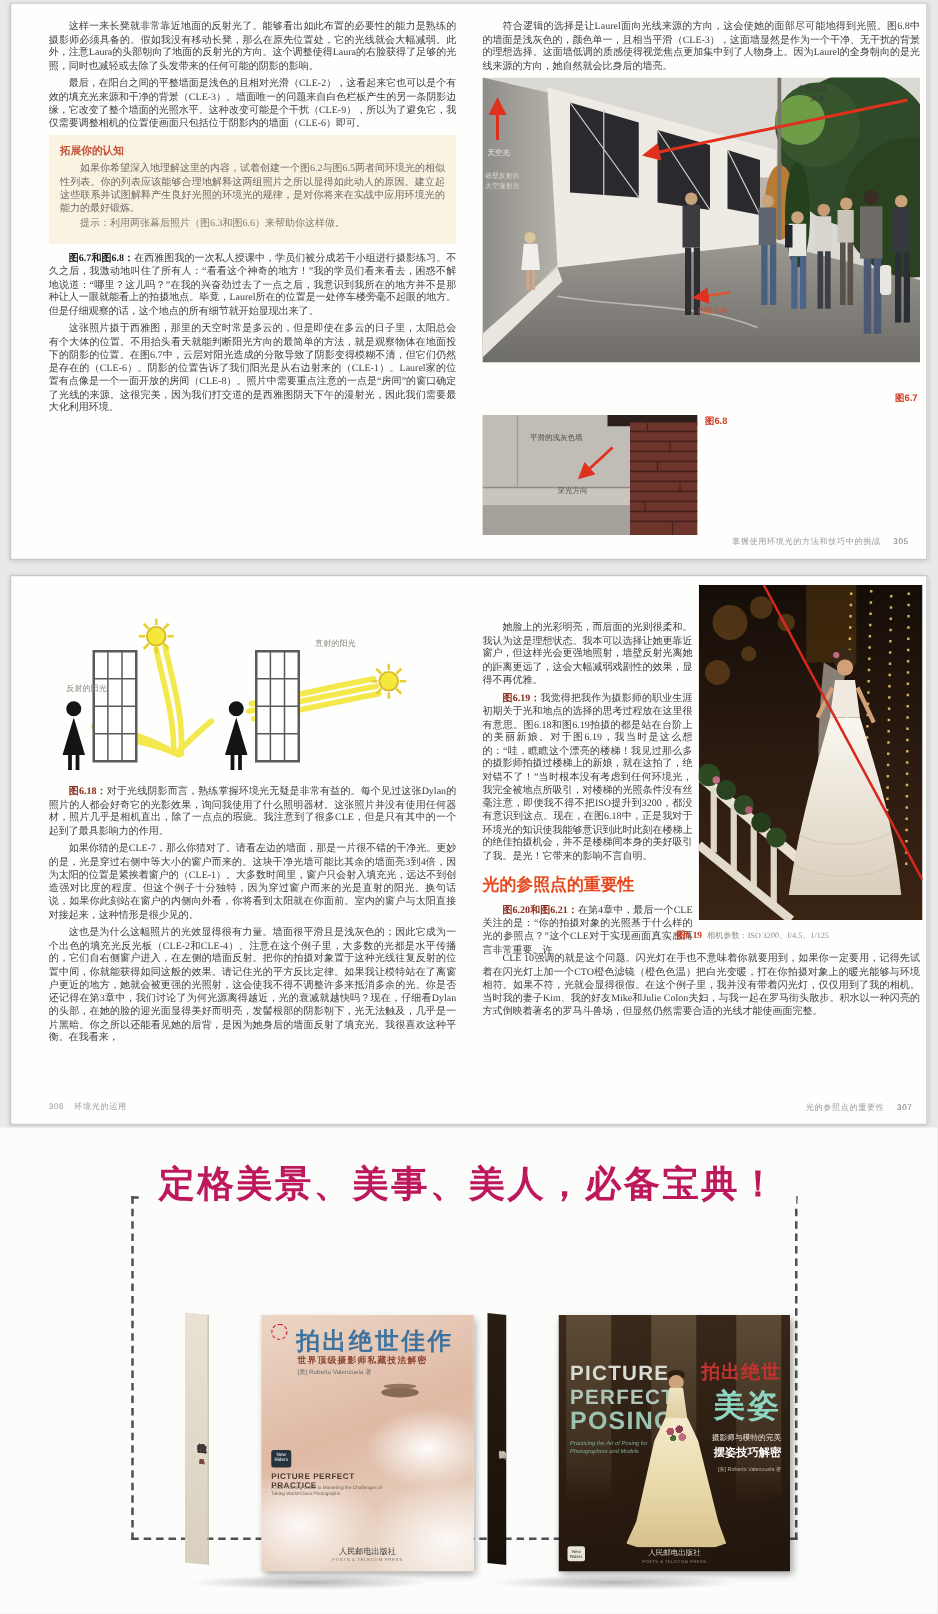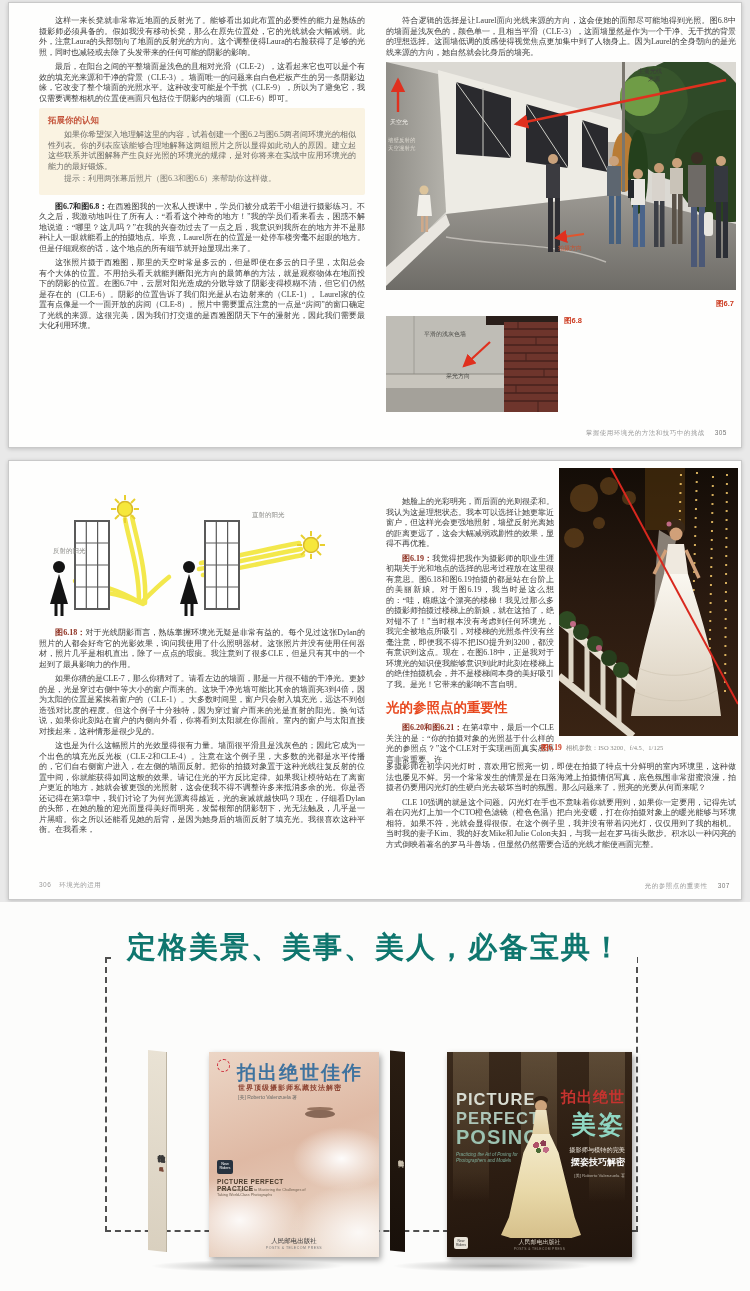--- a/index.html
+++ b/index.html
@@ -35,21 +35,21 @@
   .footer-line .pgno { color:#777; margin-left:10px; }
   .section-heading { font-size:13.5px; font-weight:bold; color:#e8491f; margin:9px 0 6px 0; text-indent:0; font-family:"Liberation Sans",sans-serif; }
   svg text { font-family:"Liberation Sans", sans-serif; }
   .caption-row { position:absolute; font-size:6.5px; color:#8a8a86; font-family:"Liberation Serif",serif;}
   .caption-row .figlabel { margin-right:4px; }
 
   
   .promo { position:absolute; left:0; top:902px; width:750px; height:389px; background:#fcfcfb; }
   .promo-banner {
     position:absolute; left:0; top:26px; width:100%; text-align:center;
-    font-size:29px; font-weight:bold; color:#0f766e; letter-spacing:2px; z-index:3;
+    font-size:29px; font-weight:bold; color:#be185d; letter-spacing:2px; z-index:3;
   }
   .promo-banner span { background:#fcfcfb; padding:0 14px; }
   .promo-box {
     position:absolute; left:105px; top:55px; width:533px; height:275px;
     border:2px dashed #4f4f4f; z-index:1;
   }
   .book { position:absolute; display:flex; align-items:flex-start;gap:42px; }
   .book-shadow { position:absolute; height:12px; background:radial-gradient(ellipse at center, rgba(0,0,0,.28), rgba(0,0,0,0) 70%); }
   .spine {
     height:200px; padding-top:8px; text-align:center;
@@ -220,21 +220,21 @@
         <text x="4" y="62" font-size="6" fill="#f2f0ea">天空光</text>
         <text x="2" y="80" font-size="5.5" fill="#ddd9d0">墙壁反射的</text>
         <text x="2" y="88" font-size="5.5" fill="#ddd9d0">天空漫射光</text>
         <line x1="340" y1="18" x2="130" y2="62" stroke="#e0301e" stroke-width="2.4" marker-end="url(#arr)"></line>
         <text x="252" y="11" font-size="6" fill="#3c3c3a">主要光线</text>
         <text x="262" y="19" font-size="6" fill="#3c3c3a">来源</text>
         <line x1="198" y1="172" x2="170" y2="176" stroke="#e0552e" stroke-width="2.2" marker-end="url(#arr)"></line>
         <text x="172" y="188" font-size="6" fill="#c9502e">拍摄方向</text>
       </g>
     </svg>
-    <div style="text-align:right; margin:2px 2px 6px 0;"><span class="figlabel">图6.7</span></div>
+    <div style="text-align:right; margin:18px 2px 6px 0;"><span class="figlabel">图6.7</span></div>
 
     <div style="display:flex; align-items:flex-start;">
       <svg width="172" height="96" viewBox="0 0 172 96" style="display:block;">
         <rect width="172" height="96" fill="#b7b5af"></rect>
         <rect x="0" y="0" width="120" height="58" fill="#bfbdb6"></rect>
         <line x1="28" y1="0" x2="28" y2="58" stroke="#9e9c95" stroke-width="1"></line>
         <rect x="0" y="58" width="120" height="14" fill="#c8c5bd"></rect>
         <line x1="0" y1="58" x2="120" y2="58" stroke="#8e8b84" stroke-width="1.2"></line>
         <rect x="0" y="72" width="120" height="24" fill="#a4a19a"></rect>
         <rect x="100" y="0" width="72" height="9" fill="#2a1f1a"></rect>
@@ -426,21 +426,20 @@
         <path d="M80,200 C100,210 134,210 154,198 M76,224 C100,236 138,236 158,222" stroke="#cfc4b2" stroke-width="1" fill="none" opacity=".7"></path>
       </g>
       <line x1="52" y1="0" x2="179" y2="236" stroke="#d8281e" stroke-width="2"></line>
     </svg>
 
     <div class="caption-row" style="left:155px; top:282px; width:197px;">
       <span class="figlabel">图6.19</span><span>相机参数：ISO 3200、f/4.5、1/125</span>
     </div>
 
     <div style="position:absolute; left:0; top:301px; width:350px;">
-      <p class="bp" style="text-indent:0;">多摄影师在初学闪光灯时，喜欢用它照亮一切，即使在拍摄了特点十分鲜明的室内环境里，这种做法也屡见不鲜。另一个常常发生的情景是在日落海滩上拍摄情侣写真，底色氛围非常甜蜜浪漫，拍摄者仍要用闪光灯的生硬白光去破坏当时的氛围。那么问题来了，照亮的光要从何而来呢？</p>
       <p class="bp">CLE 10强调的就是这个问题。闪光灯在手也不意味着你就要用到，如果你一定要用，记得先试着在闪光灯上加一个CTO橙色滤镜（橙色色温）把白光变暖，打在你拍摄对象上的暖光能够与环境相符。如果不符，光就会显得很假。在这个例子里，我并没有带着闪光灯，仅仅用到了我的相机。当时我的妻子Kim、我的好友Mike和Julie Colon夫妇，与我一起在罗马街头散步。积水以一种闪亮的方式倒映着著名的罗马斗兽场，但显然仍然需要合适的光线才能使画面完整。</p>
     </div>
 
     <div class="footer-line" style="right:6px; top:421px;">
       <span>光的参照点的重要性</span><span class="pgno">307</span>
     </div>
   </div>
 </div>
 
 <div class="promo">

